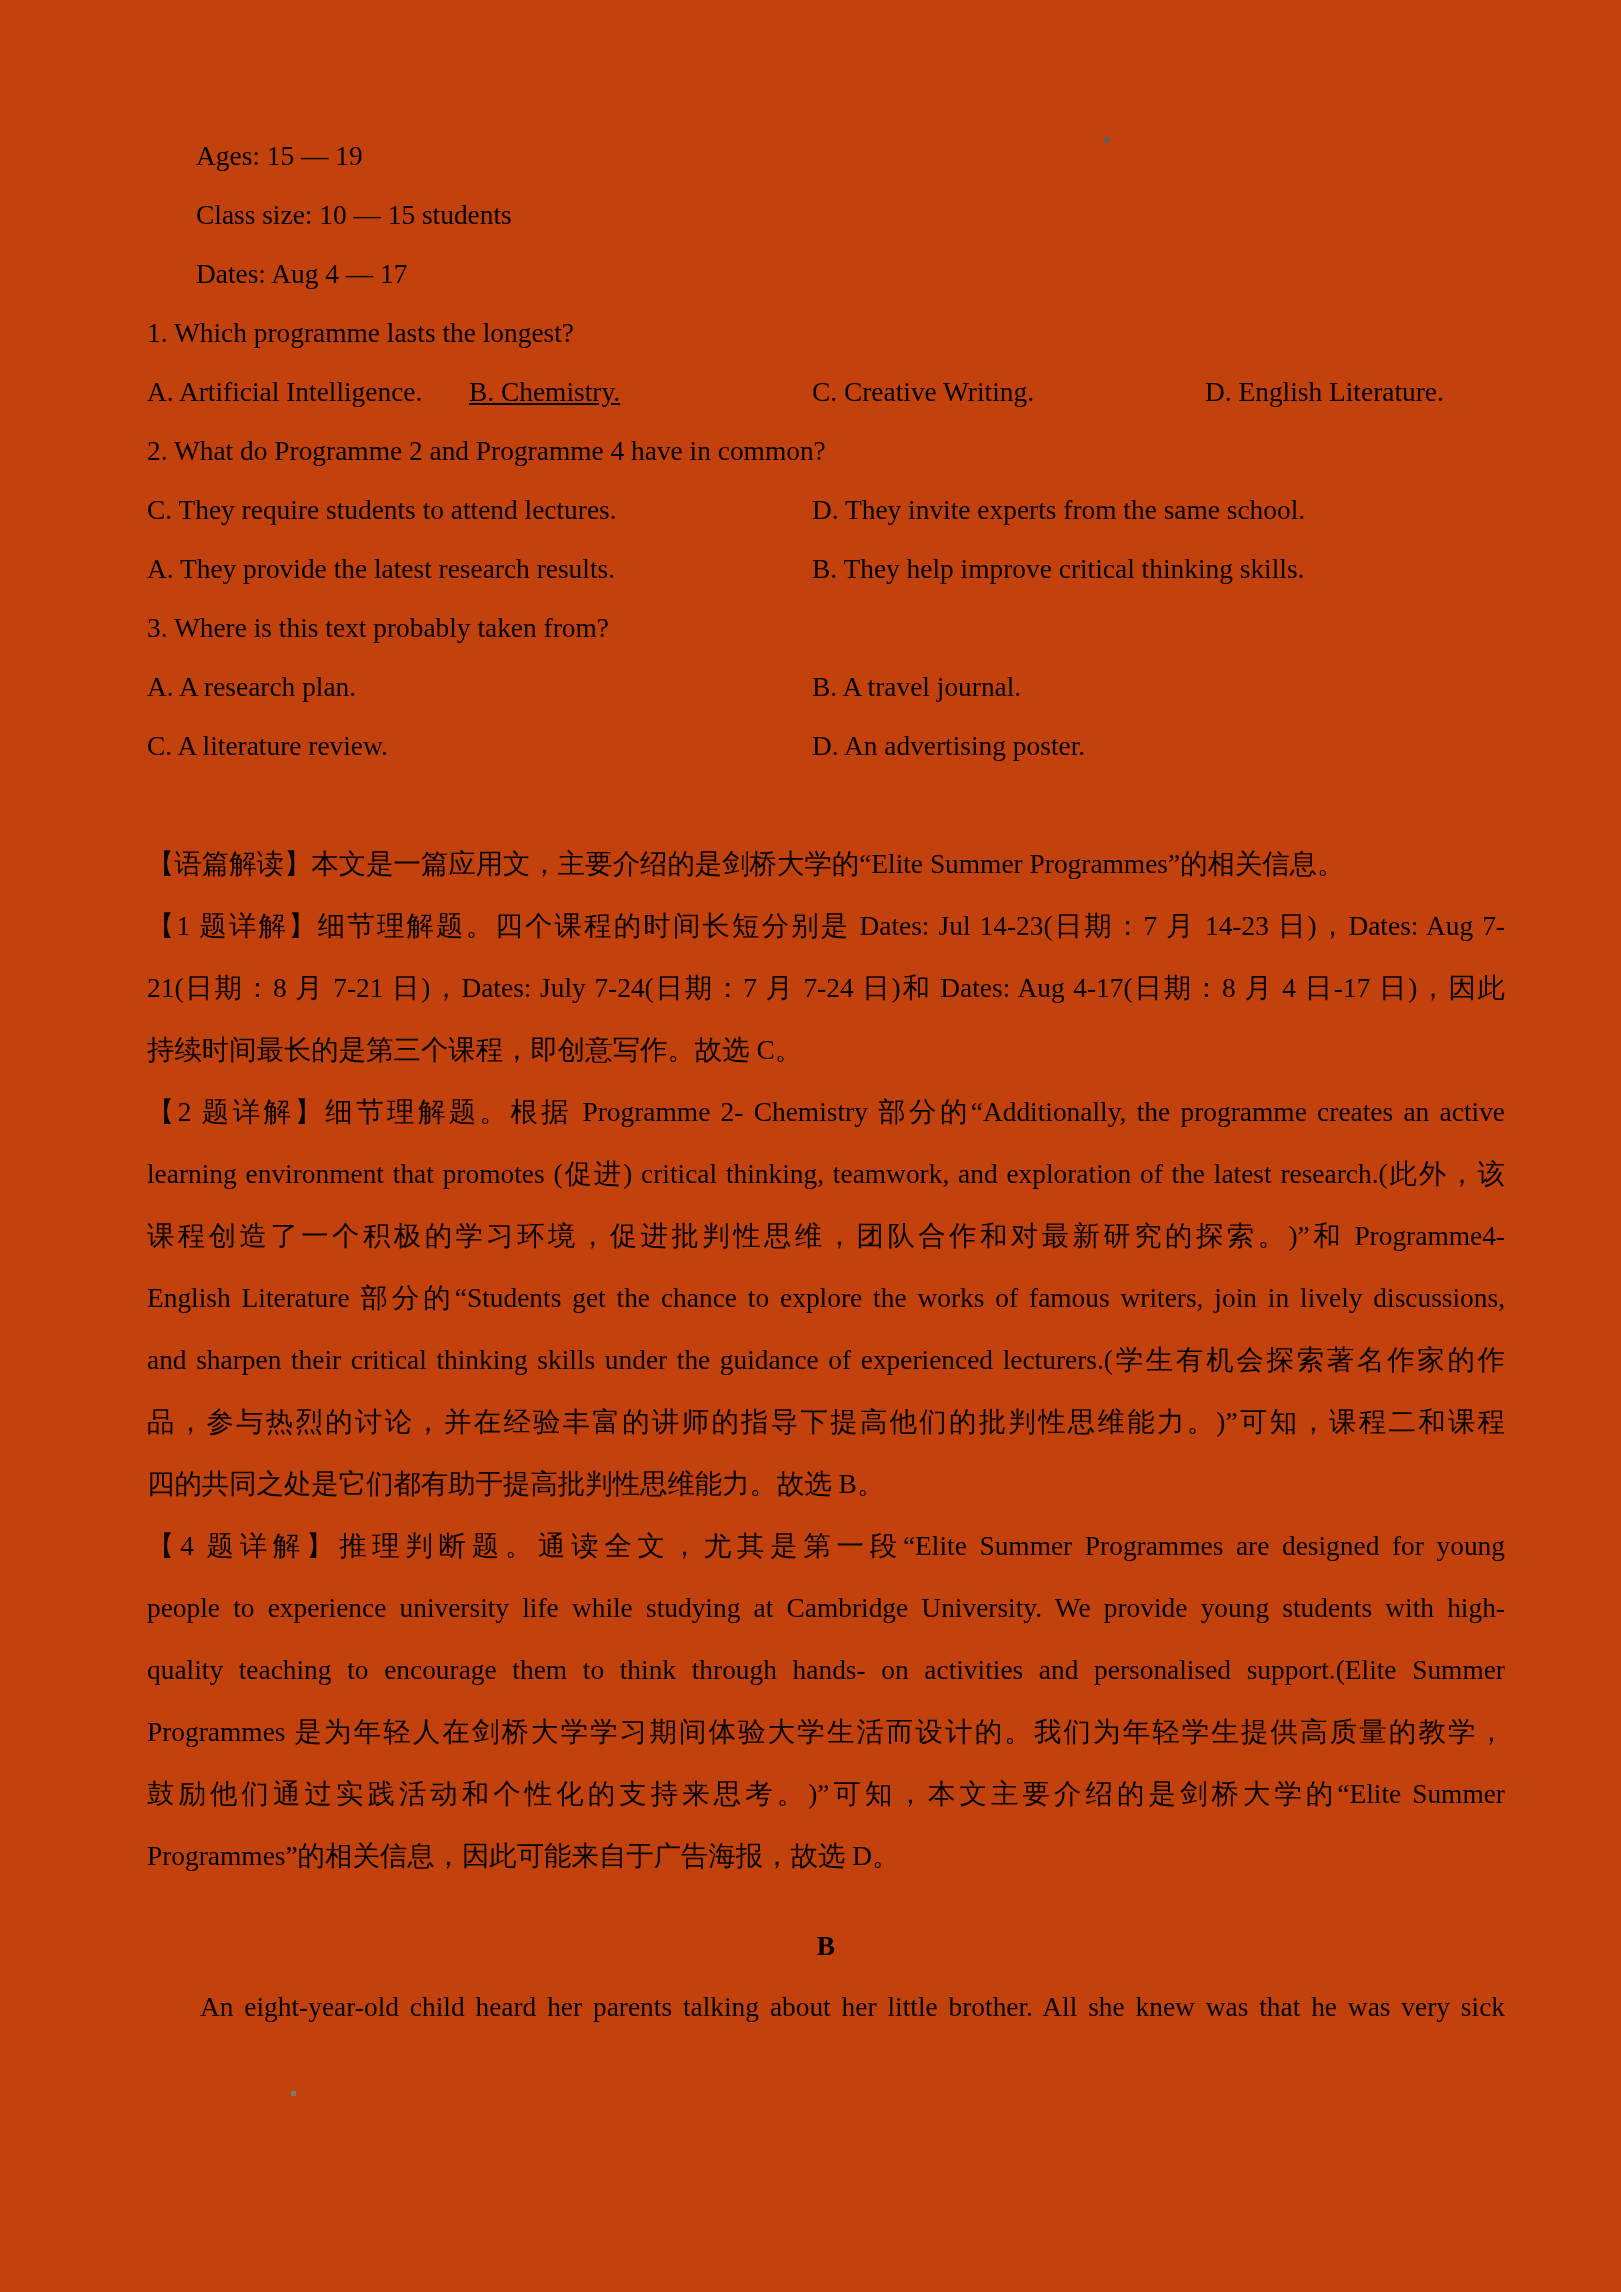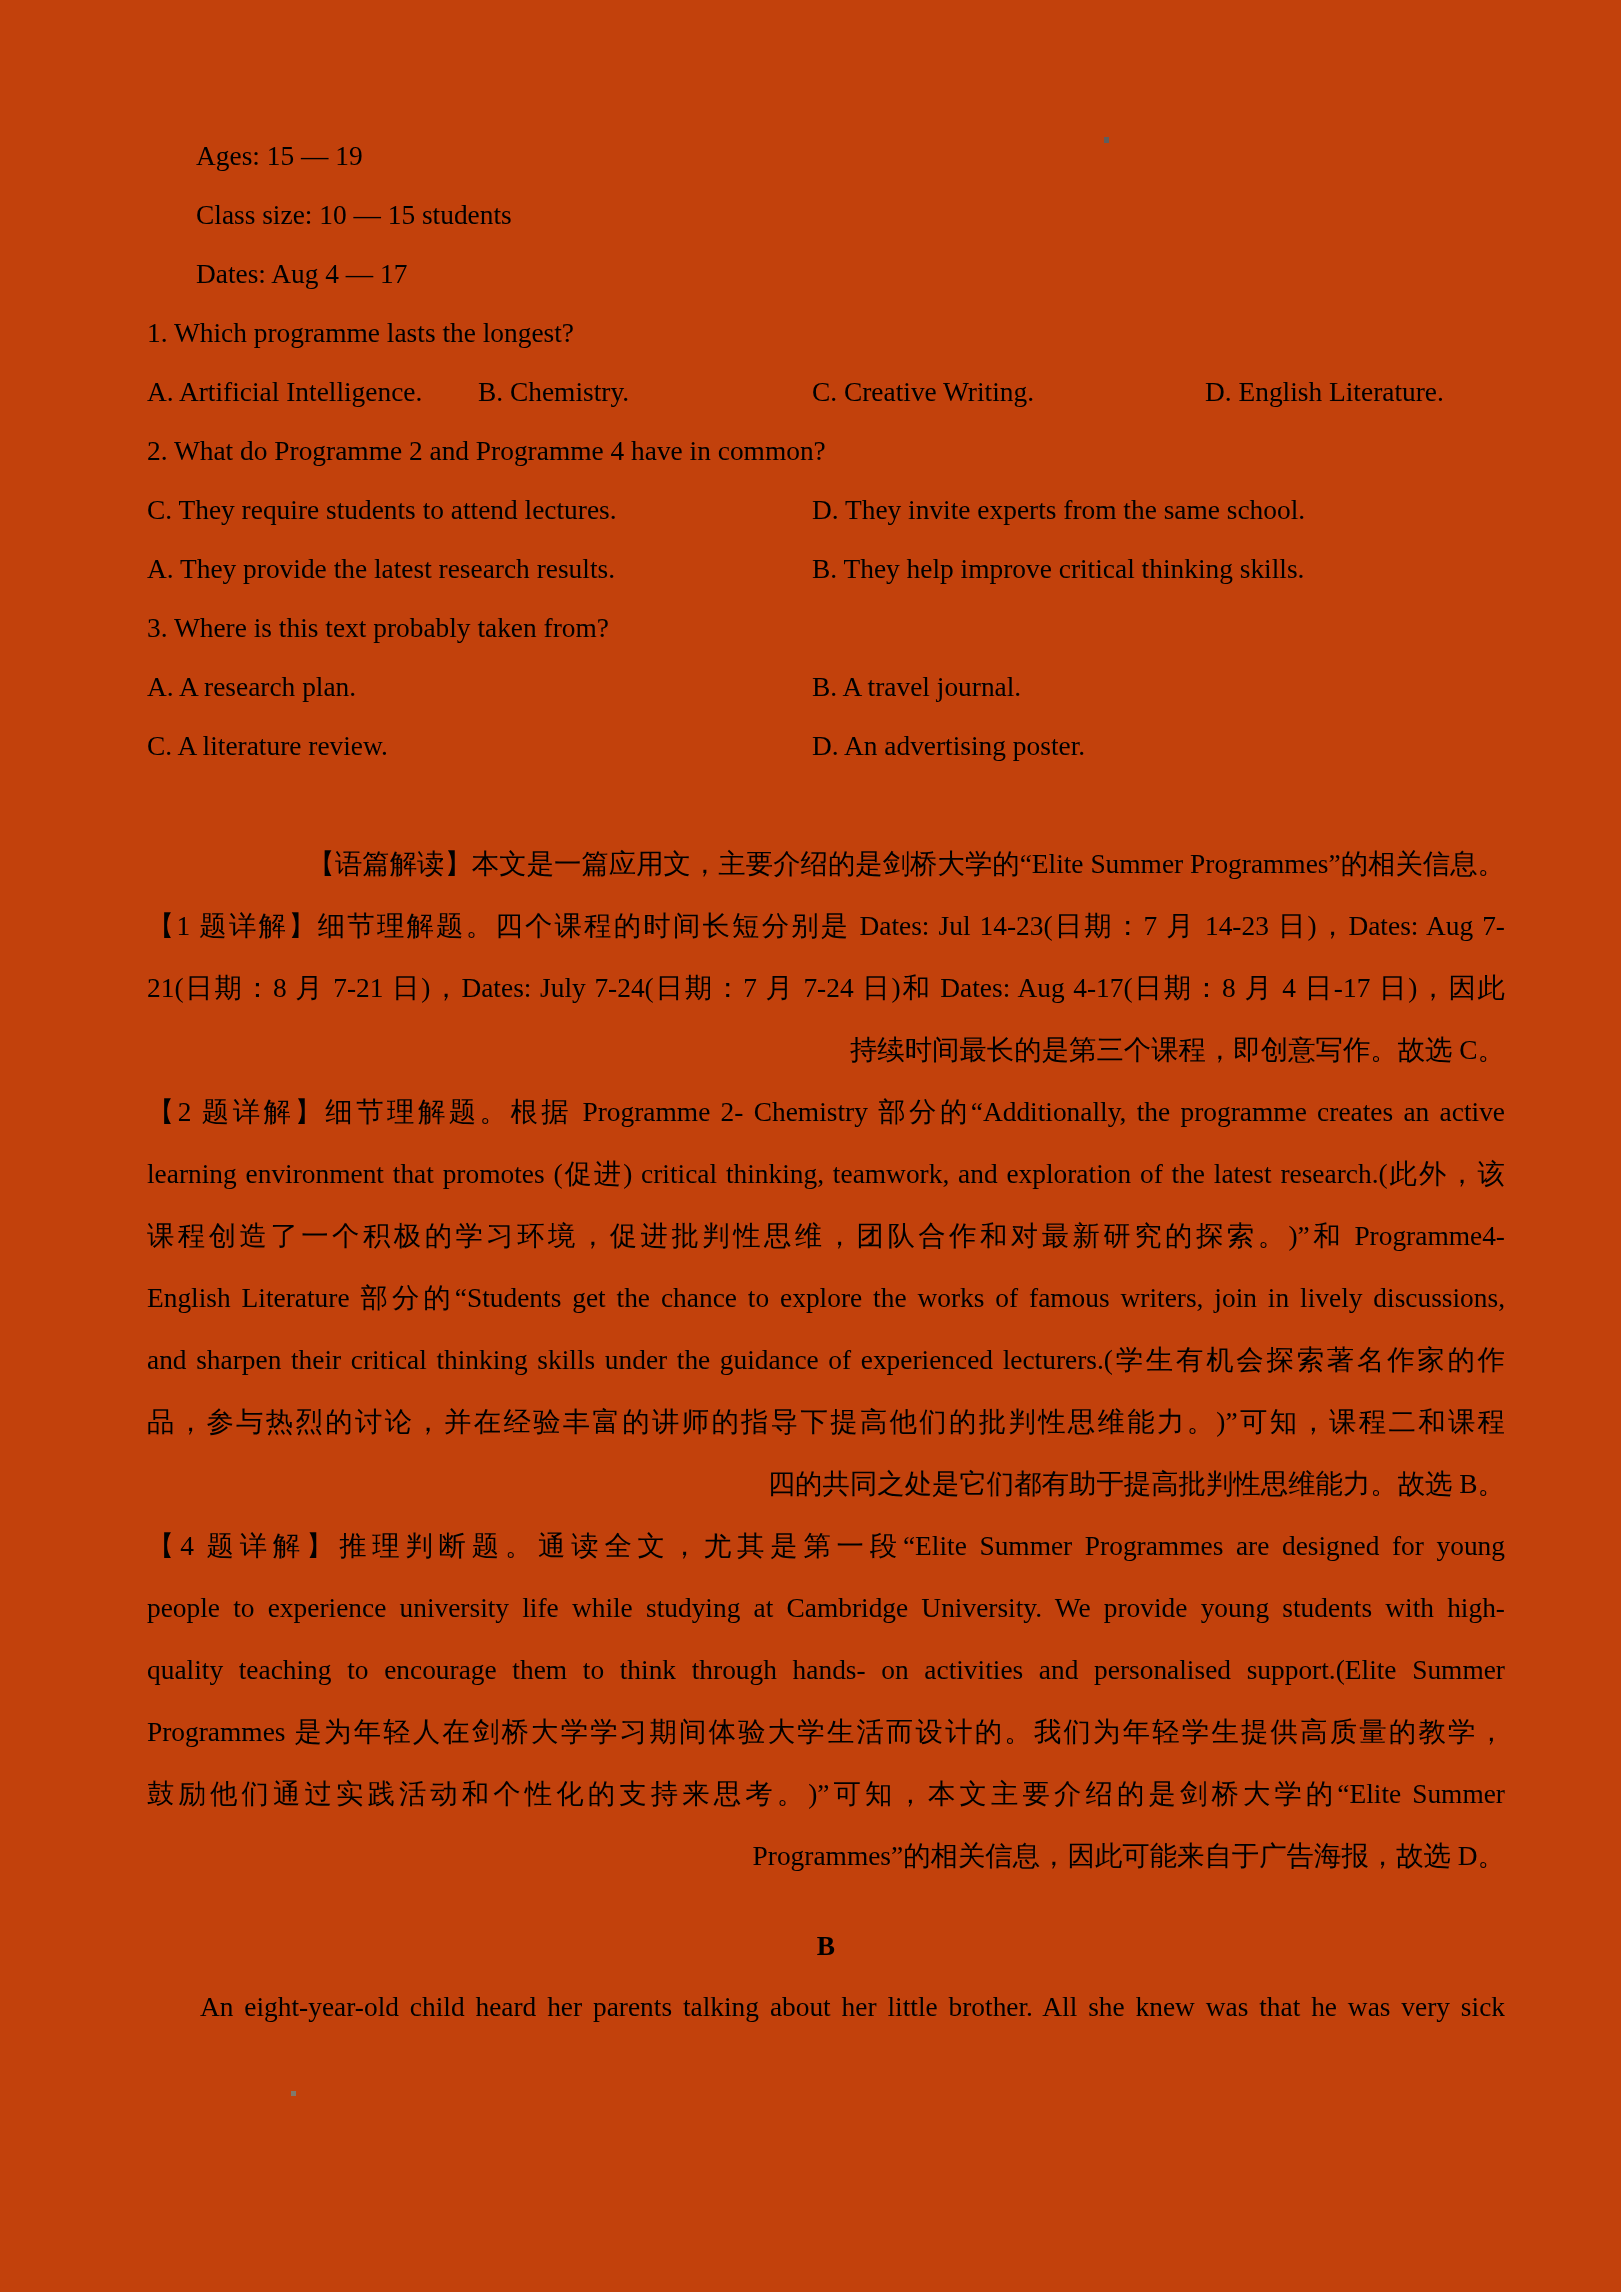--- a/index.html
+++ b/index.html
@@ -15,29 +15,29 @@
   .sec { position: absolute; left: 147px; width: 1358px; }
   .sec1 { top: 127px; }
   .sec2 { top: 833px; }
   .sec3 { top: 1916px; }
   .line {
     font-size: 27.4px;
     white-space: pre-wrap;
     overflow: hidden;
   }
   .sec1 .line { height: 59px; line-height: 59px; }
-  .sec2 .line { height: 62px; line-height: 62px; text-align: right; }
+  .sec2 .line { height: 62px; line-height: 62px; }
   .sec3 .line { height: 61px; line-height: 61px; }
   .just { text-align: justify; text-align-last: justify; }
   .indent { padding-left: 49px; }
   .bindent { text-indent: 53px; }
   .cols { position: relative; }
   .col { position: absolute; top: 0; white-space: pre; }
   .c0 { left: 0; }
-  .c1 { left: 331px; }
+  .c1 { left: 322px; text-decoration: underline; }
   .c2 { left: 665px; }
   .c3 { left: 1058px; }
   .cR { left: 665px; }
   .heading { text-align: center; font-weight: bold; }
   .dot { position: absolute; }
   .dot-top { left: 1104px; top: 137px; width: 4.9px; height: 5.9px; background: #5e5e5e; }
   .dot-bottom { left: 291px; top: 2091px; width: 4.9px; height: 4.9px; background: #80796c; }
 </style>
 </head>
 <body>

